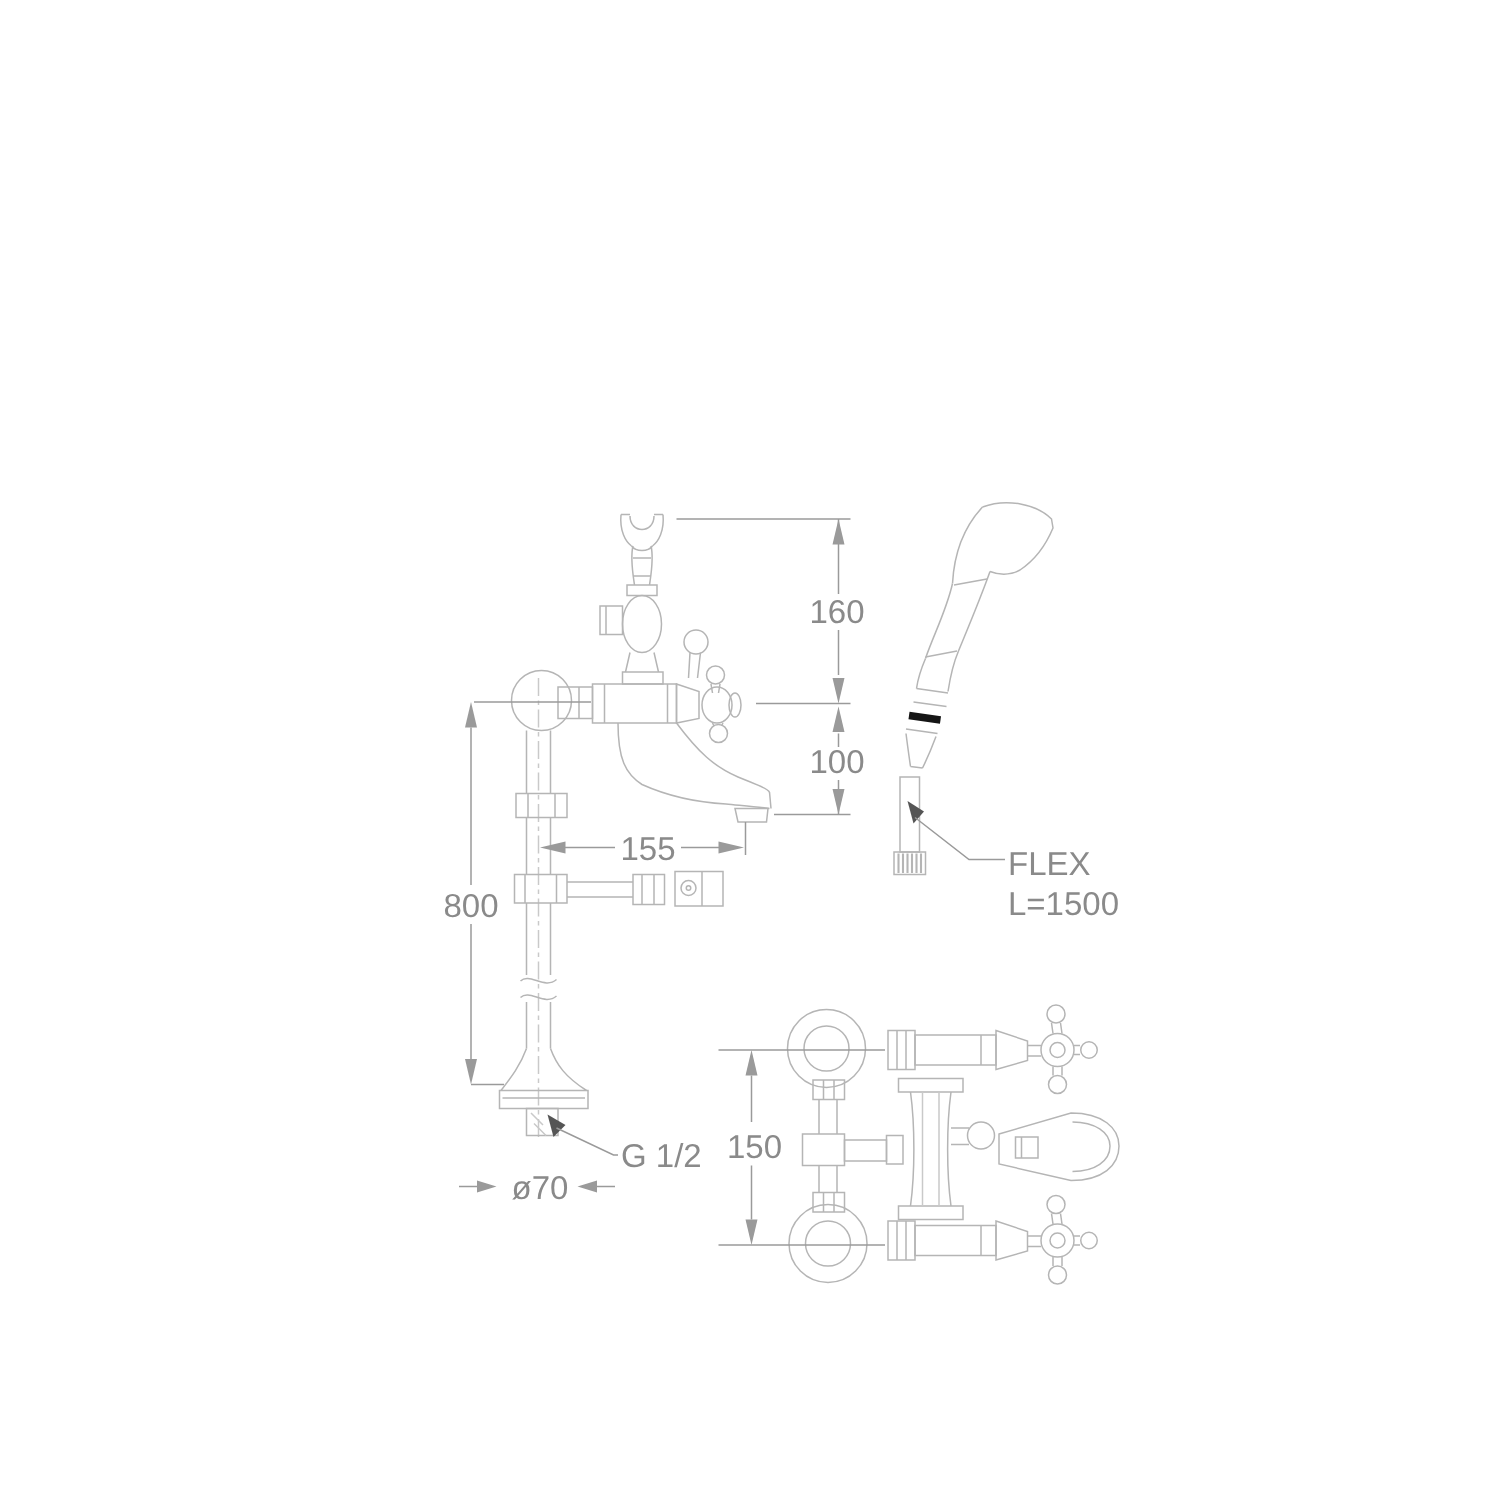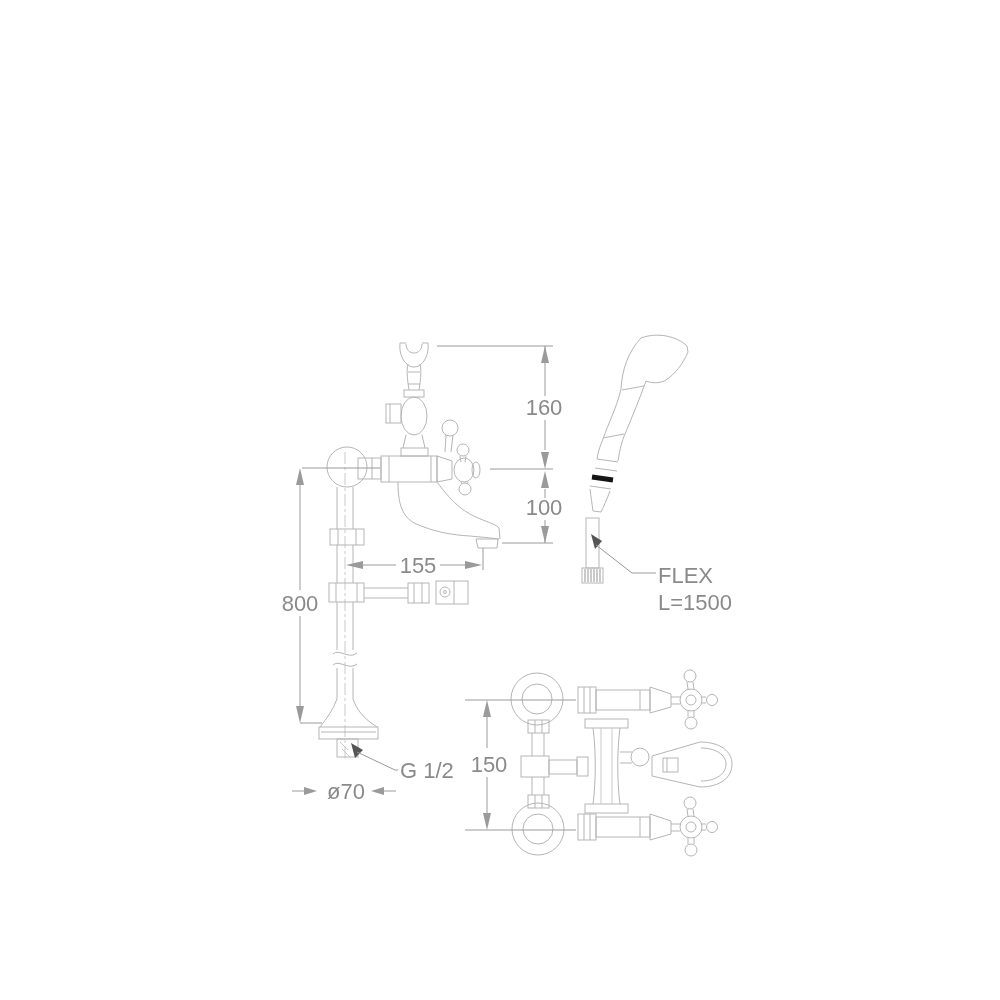--- a/index.html
+++ b/index.html
@@ -5,21 +5,21 @@
   :root{
     --line:#b5b5b5;
     --line-soft:#c9c9c9;
     --dim:#9a9a9a;
     --text:#8a8a8a;
     --leader:#555555;
     --band:#151515;
     --bg:#ffffff;
   }
   html,body{margin:0;padding:0;background:var(--bg);}
-  .canvas{position:relative;width:793px;height:1000px;background:var(--bg);overflow:hidden;}
+  .canvas{position:relative;width:793px;height:1000px;background:var(--bg);overflow:hidden;padding-left:14px;}
   svg{display:block;}
   .art{stroke:var(--line);fill:none;stroke-width:1;}
   .art2{stroke:var(--line-soft);fill:none;stroke-width:1;}
   .dimln{stroke:var(--dim);fill:none;stroke-width:1;}
   .cline{stroke:var(--line-soft);fill:none;stroke-width:1;stroke-dasharray:12 3 3 3;}
   .arr{fill:var(--dim);stroke:none;}
   .ldr{fill:var(--leader);stroke:none;}
   .band{stroke:var(--band);stroke-width:5;fill:none;}
   .knurl{stroke:var(--line);stroke-width:1.4;fill:none;}
   .lbl{fill:var(--text);font-family:"Liberation Sans",sans-serif;font-size:22px;}

